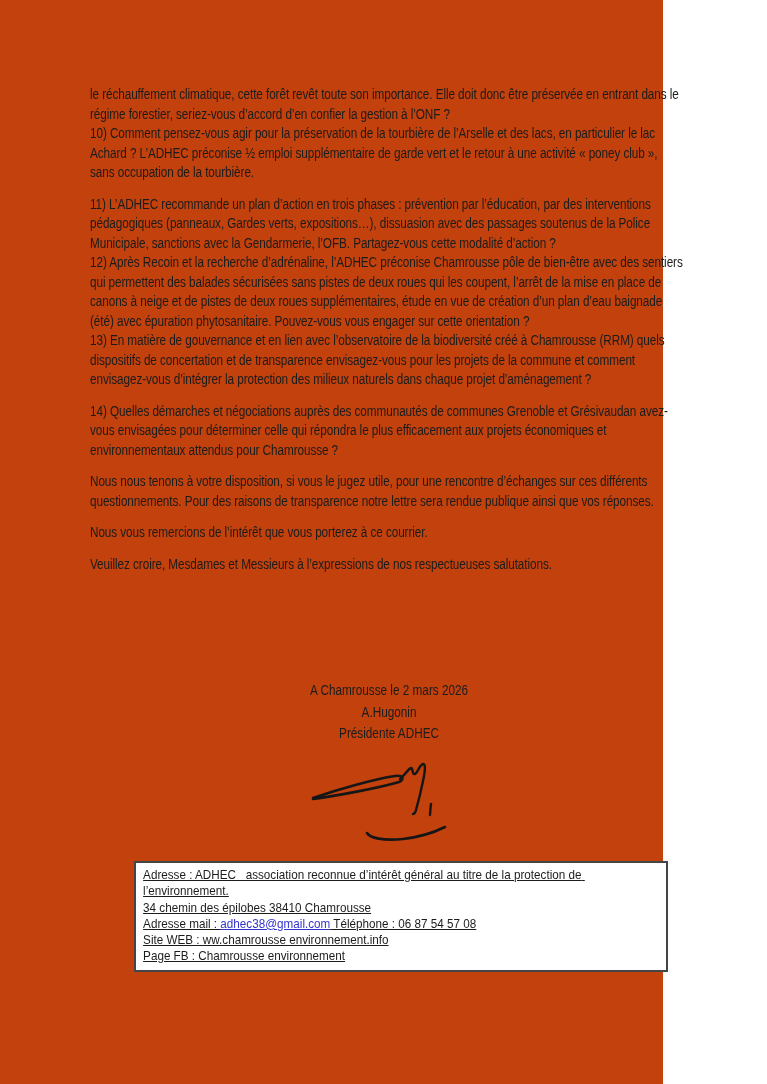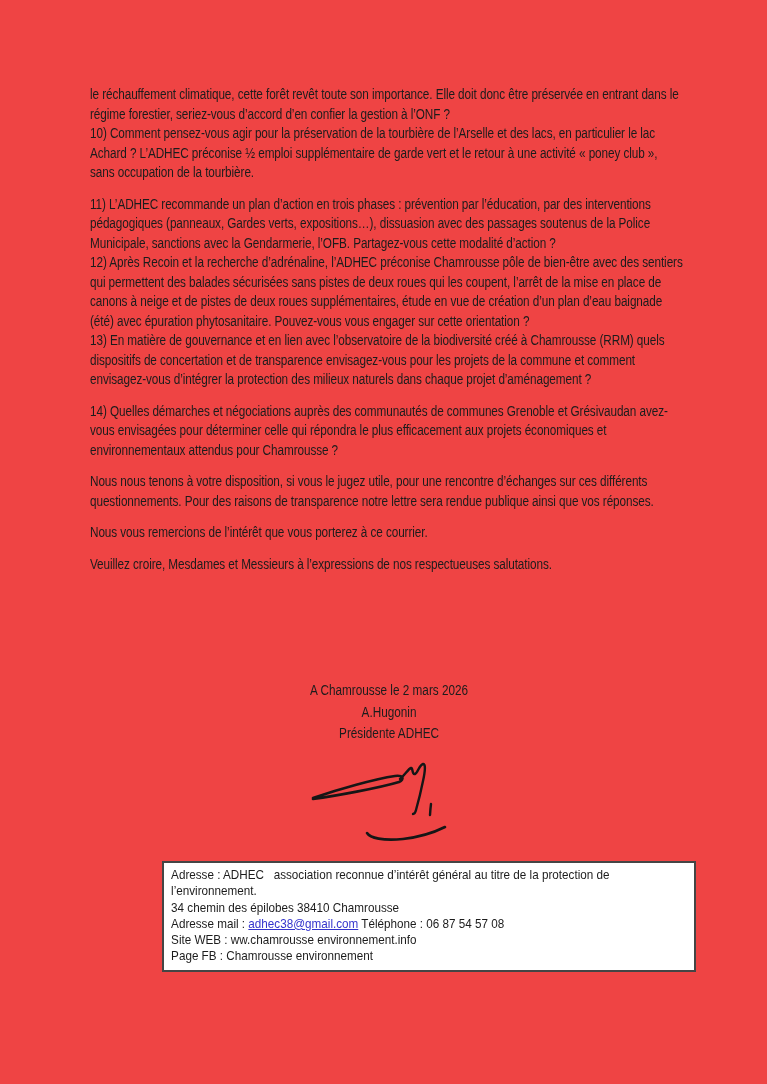--- a/index.html
+++ b/index.html
@@ -6,23 +6,23 @@
     margin: 0;
     padding: 0;
     background: #ffffff;
     width: 767px;
     height: 1084px;
     overflow: hidden;
     font-family: "Liberation Sans", sans-serif;
   }
   .page {
     position: relative;
-    width: 767px;
+    width: 663px;
     height: 1084px;
-    background: #ef4444;
+    background: #c2410c;
     color: #1c1c1c;
   }
   
   .main-text {
     position: absolute;
     left: 90px;
     top: 85px;
     width: 712px;
     transform: scaleX(0.84);
     transform-origin: 0 0;
@@ -55,27 +55,28 @@
     position: absolute;
     left: 305px;
     top: 748px;
     width: 190px;
     height: 100px;
   }
   .signature-wrap svg { display: block; }
 
   .contact-box {
     position: absolute;
-    left: 162px;
+    left: 134px;
     top: 861px;
     width: 534px;
     border: 2px solid #454545;
     background: #ffffff;
     box-sizing: border-box;
     overflow: hidden;
+    text-decoration: underline;
   }
   .contact-inner {
     width: 586px;
     transform: scaleX(0.886);
     transform-origin: 0 0;
     padding: 4px 8px 5px 8px;
     font-size: 13.2px;
     line-height: 16.3px;
     color: #1c1c1c;
   }

